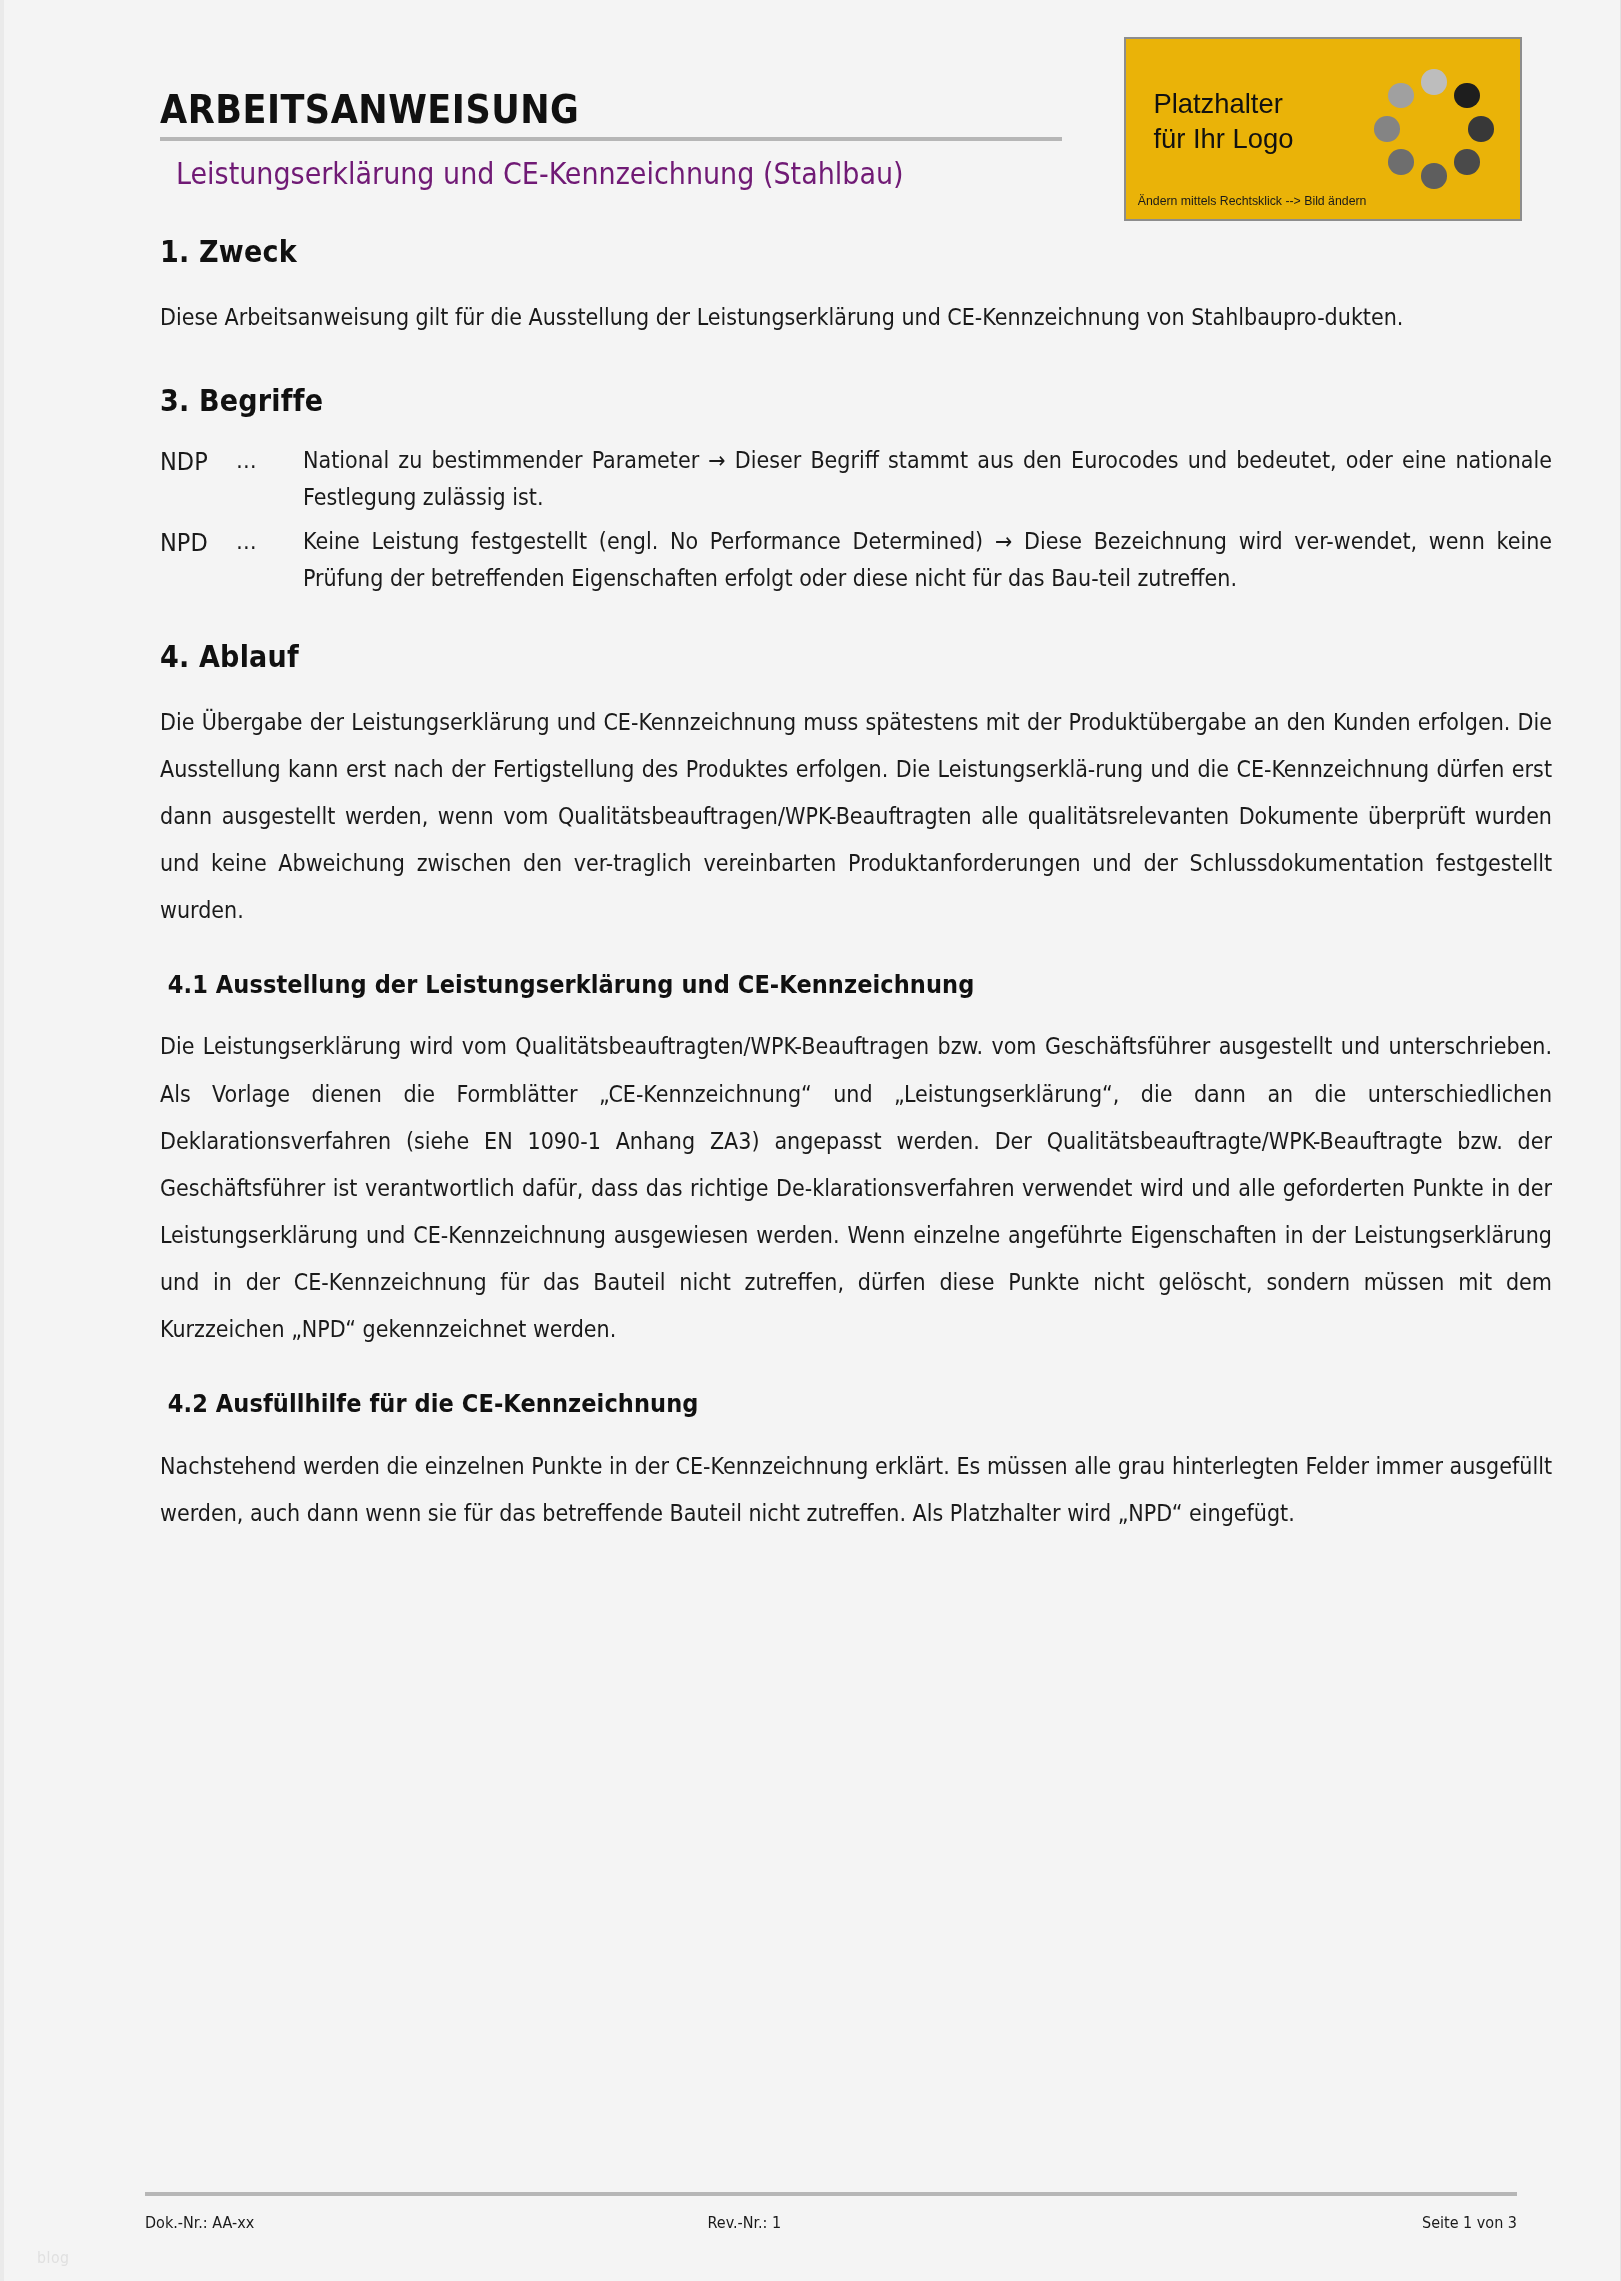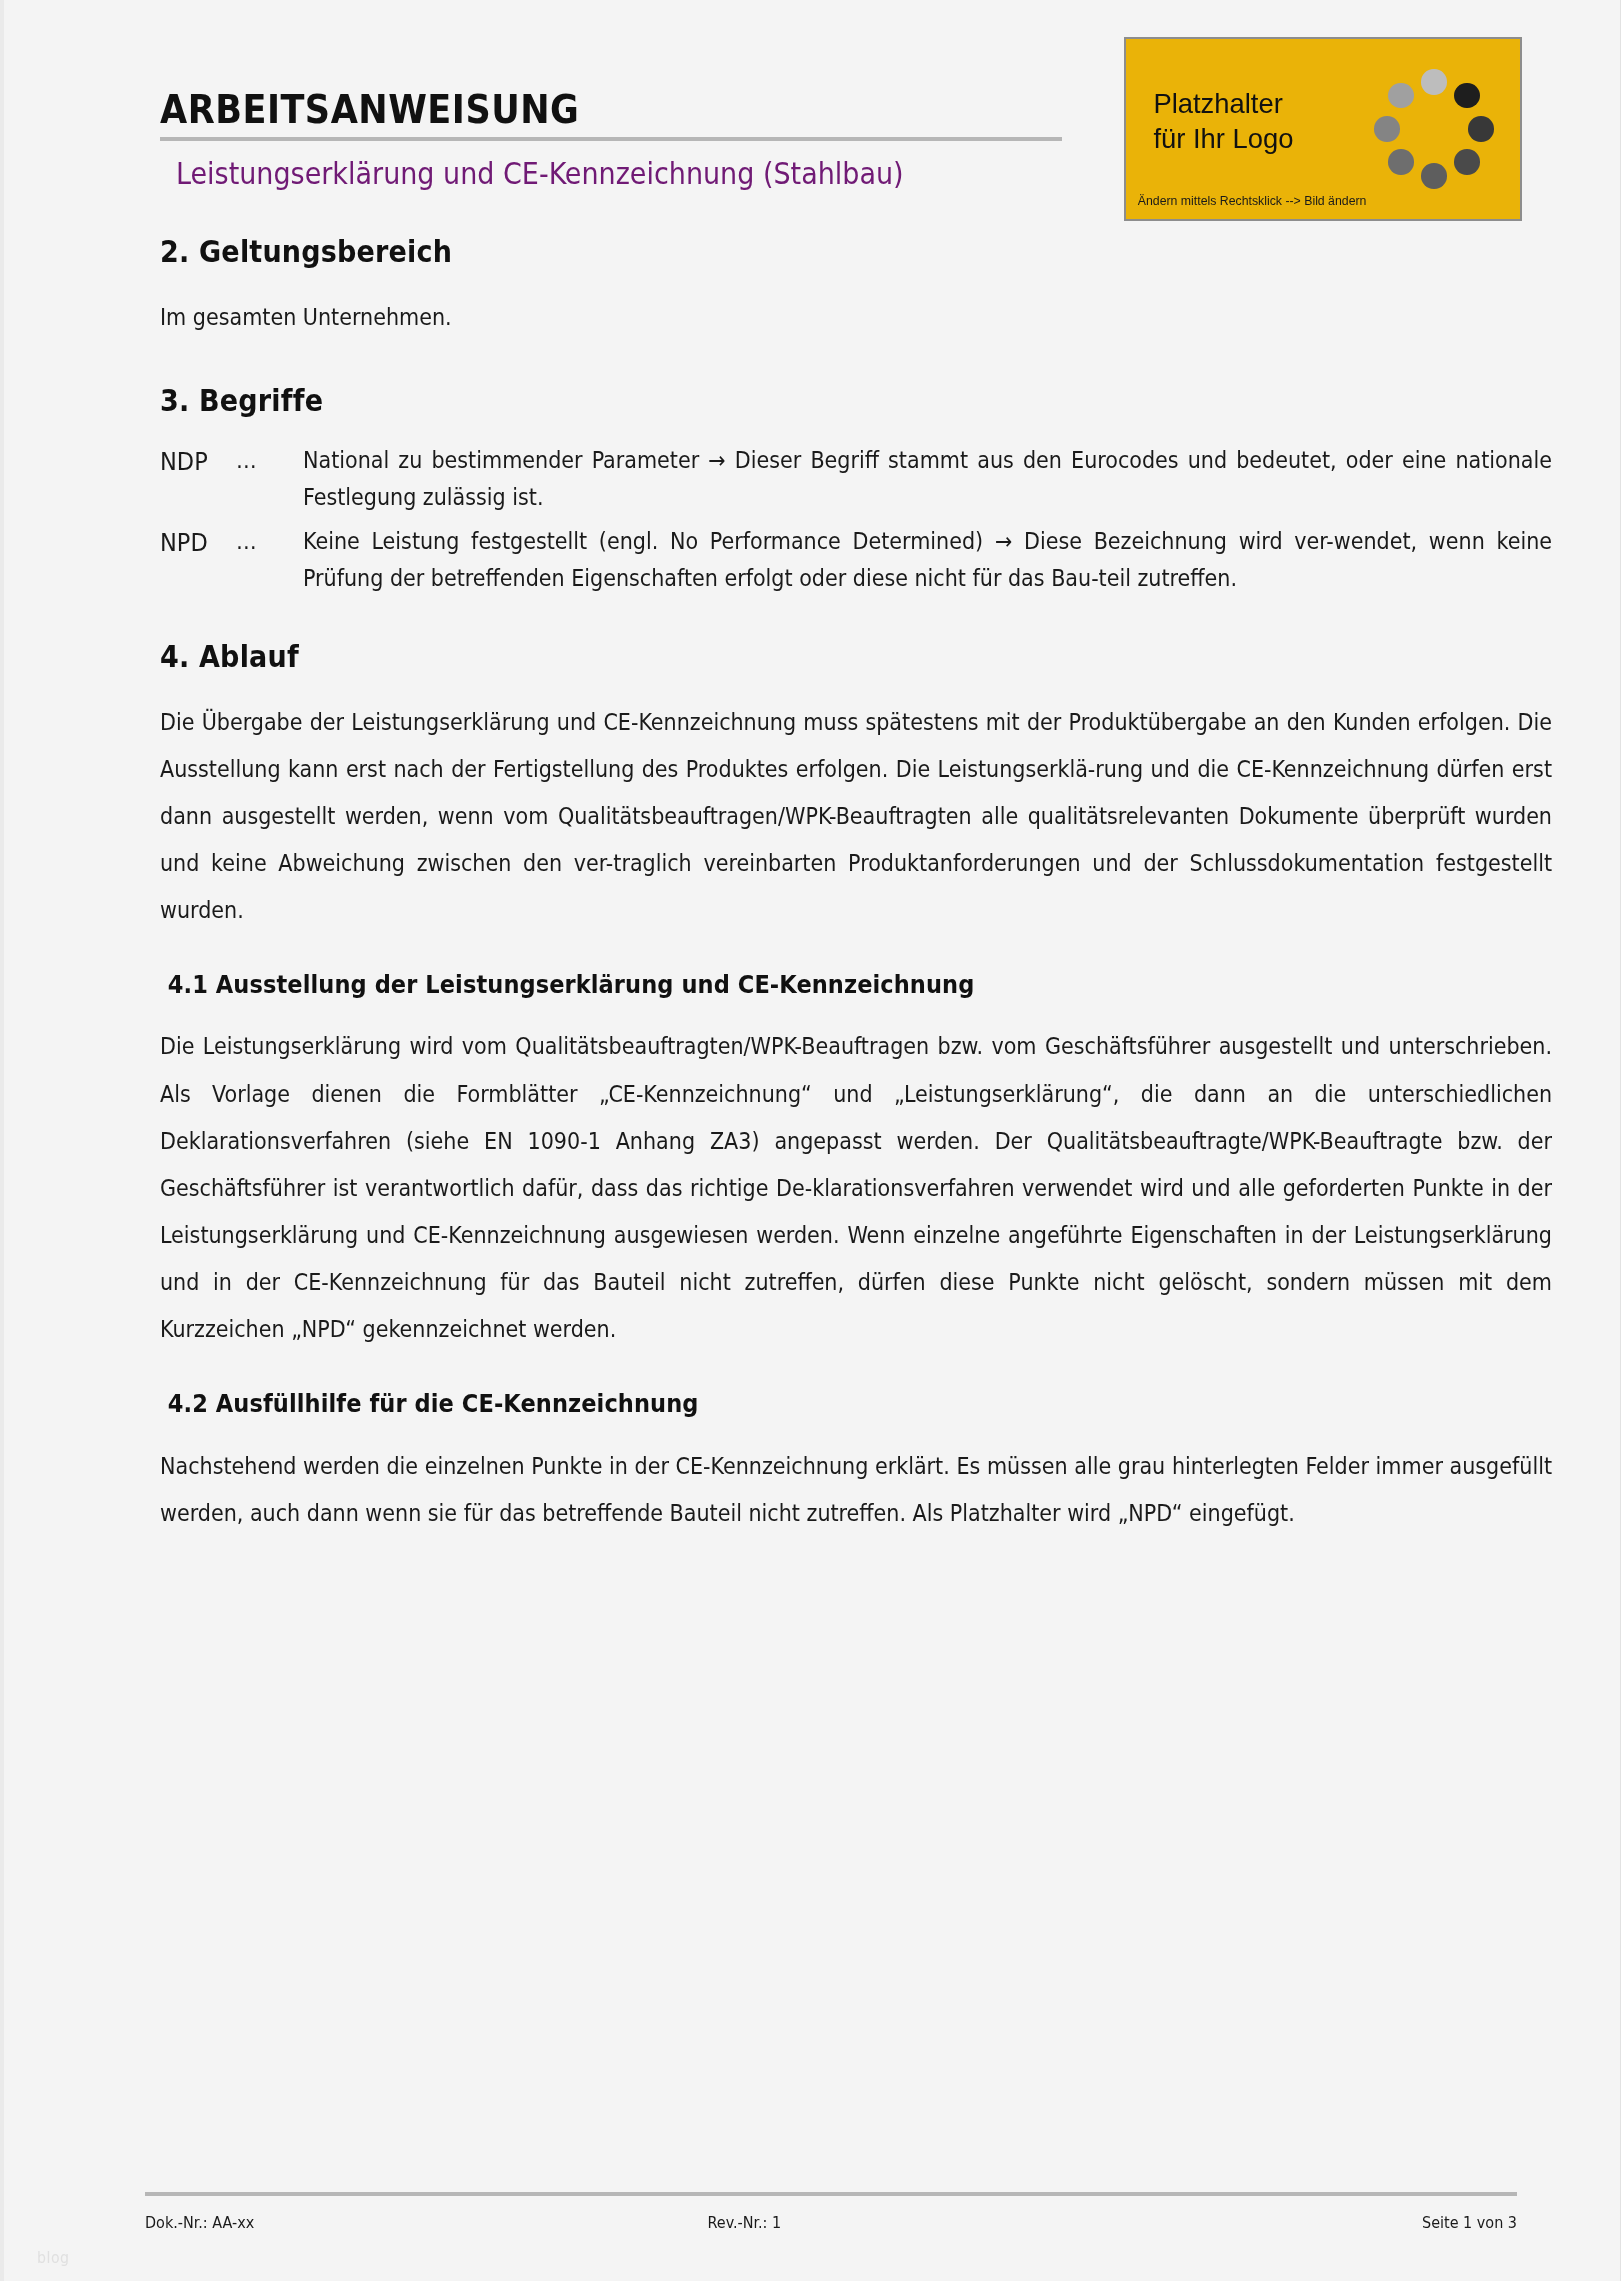--- a/index.html
+++ b/index.html
@@ -237,22 +237,22 @@
           <span style="background: rgb(132, 132, 132); left: 4.9px; top: 52px;"></span>
           <span style="background: rgb(160, 160, 160); left: 18.7px; top: 18.7px;"></span>
         </div>
       <div class="logo-hint">Ändern mittels Rechtsklick --&gt; Bild ändern</div>
     </div>
 
   </div>
 
   <div class="content" id="content">
       <div class="block">
-        <h2 class="sec">2. Geltungsbereich</h2>
-        <p class="body">Im gesamten Unternehmen.</p>
+        <h2 class="sec">1. Zweck</h2>
+        <p class="body">Diese Arbeitsanweisung gilt für die Ausstellung der Leistungserklärung und CE-Kennzeichnung von Stahlbaupro-dukten.</p>
       </div>
       <div class="block">
         <h2 class="sec">3. Begriffe</h2>
         <div class="defs">
           <div class="def-row">
             <div class="def-term">NDP</div>
             <div class="def-dots">…</div>
             <div class="def-desc">National zu bestimmender Parameter → Dieser Begriff stammt aus den Eurocodes und bedeutet, oder eine nationale Festlegung zulässig ist.</div>
           </div>
           <div class="def-row">

